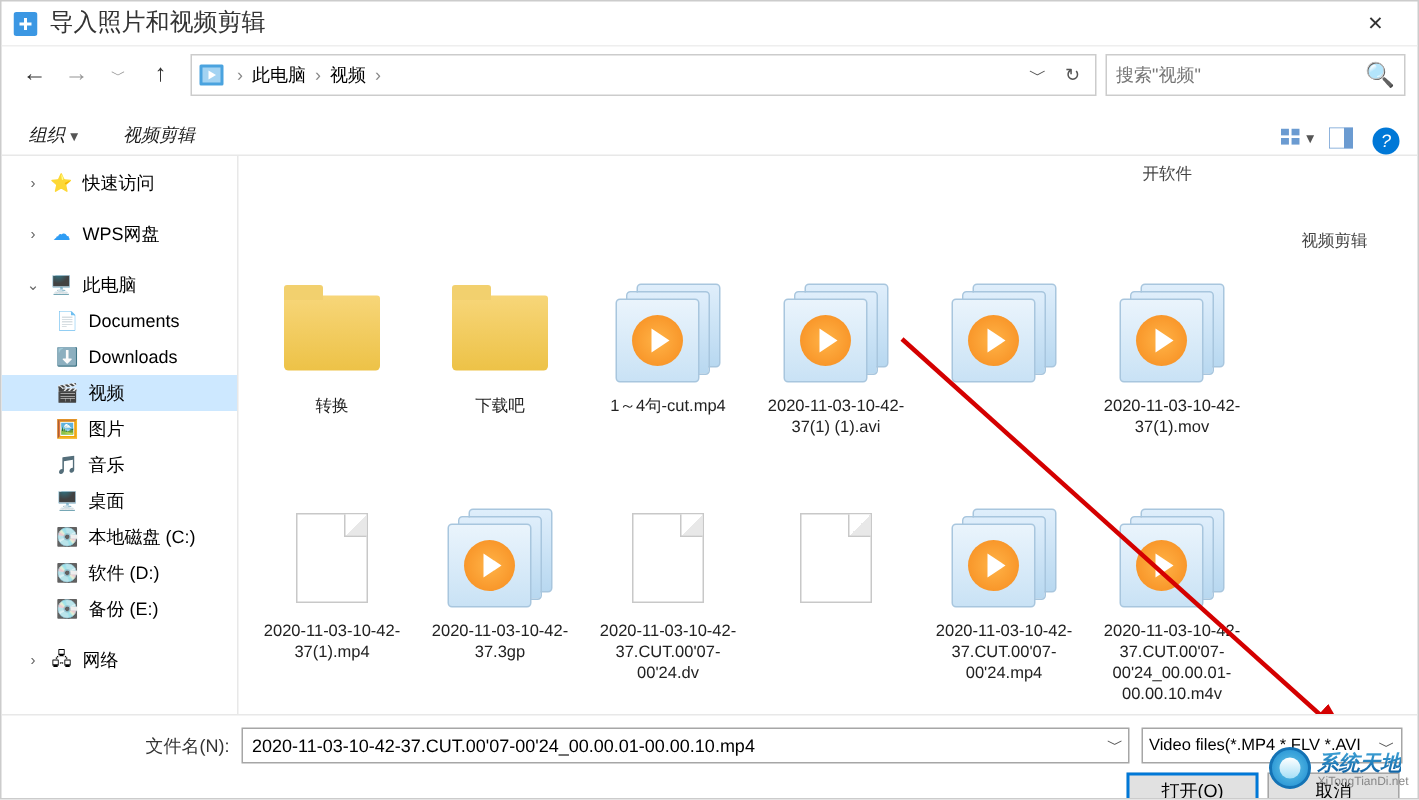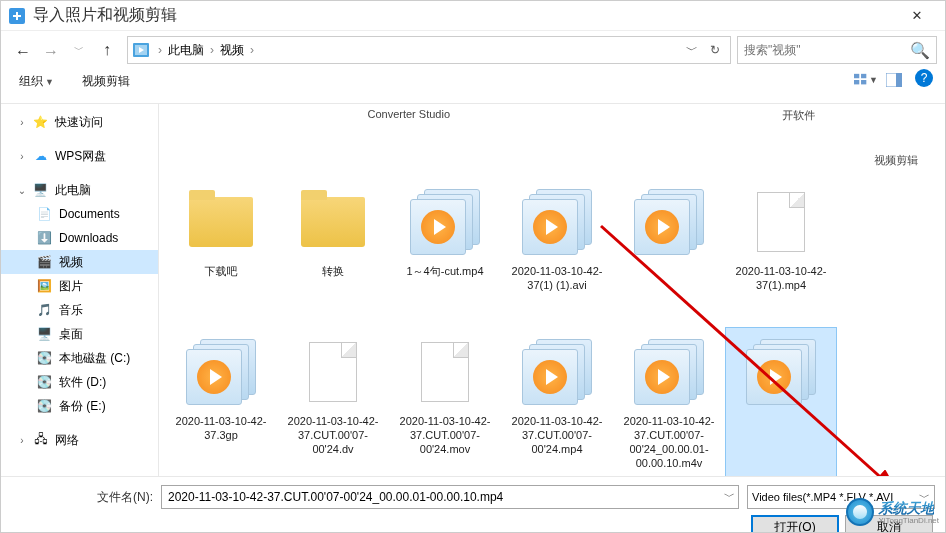--- a/index.html
+++ b/index.html
@@ -16,21 +16,21 @@
 .addr-bar { flex: 1; height: 28px; border: 1px solid #ccc; margin: 0 6px; display: flex; align-items: center; padding: 0 4px; font-size: 12px; }
 .addr-icon { width: 18px; height: 18px; margin-right: 6px; }
 .addr-seg { padding: 0 4px; cursor: pointer; }
 .addr-sep { color: #888; padding: 0 2px; }
 .addr-bar .flex-fill { flex: 1; }
 .addr-drop { color: #555; padding: 0 6px; cursor: pointer; }
 .search-box { width: 200px; height: 28px; border: 1px solid #ccc; display: flex; align-items: center; padding: 0 6px; }
 .search-box input { border: none; outline: none; flex: 1; font-size: 12px; color: #888; }
 .search-box .search-icon { color: #555; cursor: pointer; }
 
-.toolbar { height: 34px; display: flex; align-items: flex-start; padding: 0 12px; font-size: 12px; }
+.toolbar { height: 34px; display: flex; align-items: flex-end; padding: 0 12px; font-size: 12px; font-style: italic; }
 .toolbar .tb-btn { padding: 4px 6px; cursor: pointer; color: #1a1a1a; display:flex; align-items:center; gap:2px;}
 .toolbar .tb-btn .caret { font-size:9px; color:#555;}
 .toolbar .spacer { flex: 1; }
 .toolbar .view-btn { width: 26px; height: 22px; display: flex; align-items: center; justify-content: center; border: 1px solid transparent; cursor: pointer; margin-left:2px;}
 .toolbar .help { width: 18px; height: 18px; border-radius: 50%; background: #0078d7; color: #fff; font-size: 12px; display: flex; align-items: center; justify-content: center; margin-left: 8px; cursor: pointer; }
 .hr { height: 1px; background: #e8e8e8; }
 
 .main { display: flex; height: 372px; }
 .tree { width: 158px; border-right: 1px solid #e8e8e8; overflow-y: auto; padding: 6px 0; }
 .tree-item { display: flex; align-items: center; height: 24px; padding-left: 10px; font-size: 12px; cursor: pointer; gap: 6px; }
@@ -62,21 +62,21 @@
 .doc-shape::after { content: ""; position: absolute; top: 0; right: 0; width: 14px; height: 14px; border-left: 1px solid #c8c8c8; border-bottom: 1px solid #c8c8c8; background: linear-gradient(135deg, #fff 50%, #e8e8e8 50%); }
 
 .truncated-top { width: 112px; height: 24px; text-align: center; font-size: 11px; color: #444; }
 
 .bottom-bar { border-top: 1px solid #e8e8e8; padding: 8px 10px 10px; }
 .row { display: flex; align-items: center; gap: 8px; margin-bottom: 6px; }
 .row .lbl { font-size: 12px; color: #333; width: 142px; text-align: right; }
 .filename-box { flex: 1; position: relative; }
 .filename-box input { width: 100%; height: 24px; border: 1px solid #a6a6a6; padding: 0 22px 0 6px; font-size: 12px; }
 .filename-box .drop { position: absolute; right: 4px; top: 4px; color: #555; font-size: 11px; cursor: pointer; }
-.type-box { width: 188px; height: 24px; border: 1px solid #a6a6a6; display: flex; align-items: center; padding: 0 4px; font-size: 11px; white-space: nowrap; overflow: hidden; }
+.type-box { width: 174px; height: 24px; border: 1px solid #a6a6a6; display: flex; align-items: center; padding: 0 4px; font-size: 11px; white-space: nowrap; overflow: hidden; }
 .type-box .txt { flex: 1; overflow: hidden; text-overflow: ellipsis; }
 .type-box .drop { color: #555; font-size: 11px; cursor: pointer; }
 .btn-row { display: flex; gap: 6px; justify-content: flex-end; padding-right: 2px; }
 .btn { width: 88px; height: 24px; border: 1px solid #a6a6a6; background: #e1e1e1; font-size: 12px; display: flex; align-items: center; justify-content: center; cursor: pointer; }
 .btn.primary { border: 2px solid #0078d7; background: #e1e1e1; }
 
 .arrow-annotation { position: absolute; pointer-events: none; z-index: 50; }
 
 .watermark { position: absolute; right: 6px; bottom: 6px; z-index: 60; display:flex; align-items:center; gap:4px; }
 .watermark .logo { width:28px; height:28px; background: radial-gradient(#67c7e8,#1b8ad1); border-radius:50%; display:flex; align-items:center; justify-content:center; border:2px solid #1473b5;}
@@ -209,40 +209,39 @@
         <span class="tree-caret">›</span>
         <span class="ico">🖧</span>
         <span>网络</span>
       </div>
   </div>
 
   <div class="content">
 
     <div style="display:flex;">
       <div style="width:224px;"></div>
-      <div class="truncated-top">Converter Studio</div>
       <div style="width:336px;"></div>
       <div class="truncated-top" style="width:112px;">开软件</div>
       <div class="truncated-top" style="width:112px;margin-top:45px;">视频剪辑</div>
     </div>
     <div class="file-grid" id="file-grid">
         <div class="file-item">
           <div class="file-thumb">
             <div class="folder-shape"></div>
           </div>
+          <div class="file-label">转换</div>
+        </div>
+        <div class="file-item">
+          <div class="file-thumb">
+            <div class="folder-shape"></div>
+          </div>
           <div class="file-label">下载吧</div>
         </div>
         <div class="file-item">
           <div class="file-thumb">
-            <div class="folder-shape"></div>
-          </div>
-          <div class="file-label">转换</div>
-        </div>
-        <div class="file-item">
-          <div class="file-thumb">
             <div class="video-shape">
               <div class="stack s1"></div>
               <div class="stack s2"></div>
               <div class="stack s3">
                 <div class="play-circle">
                   <div class="play-tri"></div>
                 </div>
               </div>
             </div>
           </div>
@@ -270,20 +269,34 @@
               <div class="stack s3">
                 <div class="play-circle">
                   <div class="play-tri"></div>
                 </div>
               </div>
             </div>
           </div>
         </div>
         <div class="file-item">
           <div class="file-thumb">
+            <div class="video-shape">
+              <div class="stack s1"></div>
+              <div class="stack s2"></div>
+              <div class="stack s3">
+                <div class="play-circle">
+                  <div class="play-tri"></div>
+                </div>
+              </div>
+            </div>
+          </div>
+          <div class="file-label">2020-11-03-10-42-37(1).mov</div>
+        </div>
+        <div class="file-item">
+          <div class="file-thumb">
             <div class="doc-shape"></div>
           </div>
           <div class="file-label">2020-11-03-10-42-37(1).mp4</div>
         </div>
         <div class="file-item">
           <div class="file-thumb">
             <div class="video-shape">
               <div class="stack s1"></div>
               <div class="stack s2"></div>
               <div class="stack s3">
@@ -298,21 +311,20 @@
         <div class="file-item">
           <div class="file-thumb">
             <div class="doc-shape"></div>
           </div>
           <div class="file-label">2020-11-03-10-42-37.CUT.00'07-00'24.dv</div>
         </div>
         <div class="file-item">
           <div class="file-thumb">
             <div class="doc-shape"></div>
           </div>
-          <div class="file-label">2020-11-03-10-42-37.CUT.00'07-00'24.mov</div>
         </div>
         <div class="file-item">
           <div class="file-thumb">
             <div class="video-shape">
               <div class="stack s1"></div>
               <div class="stack s2"></div>
               <div class="stack s3">
                 <div class="play-circle">
                   <div class="play-tri"></div>
                 </div>

